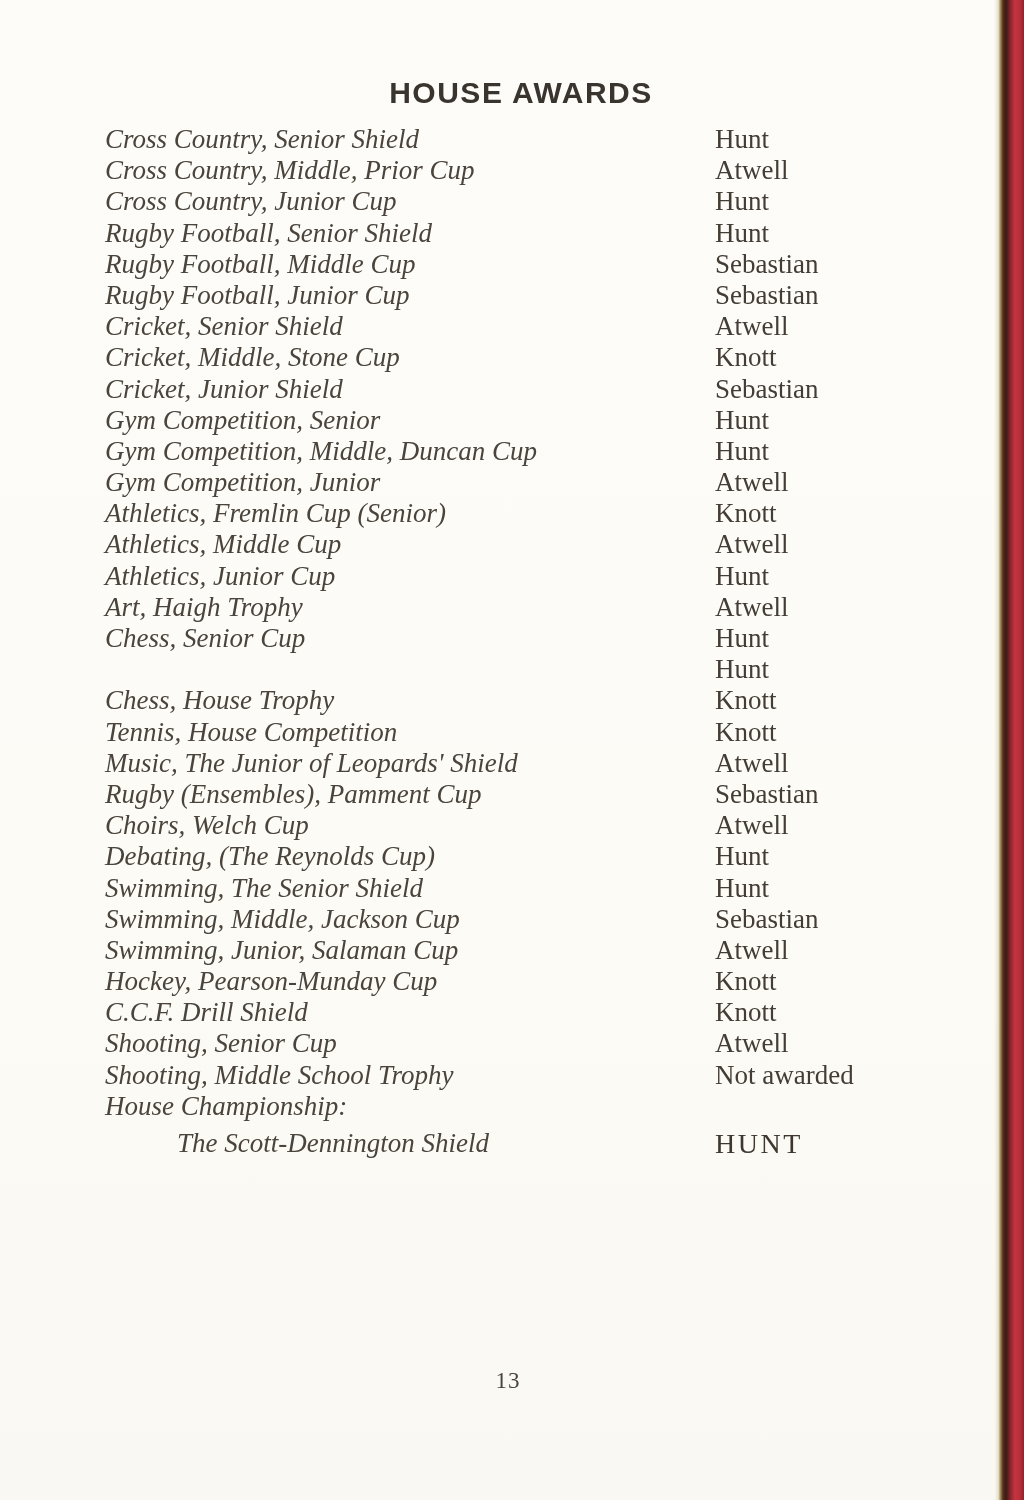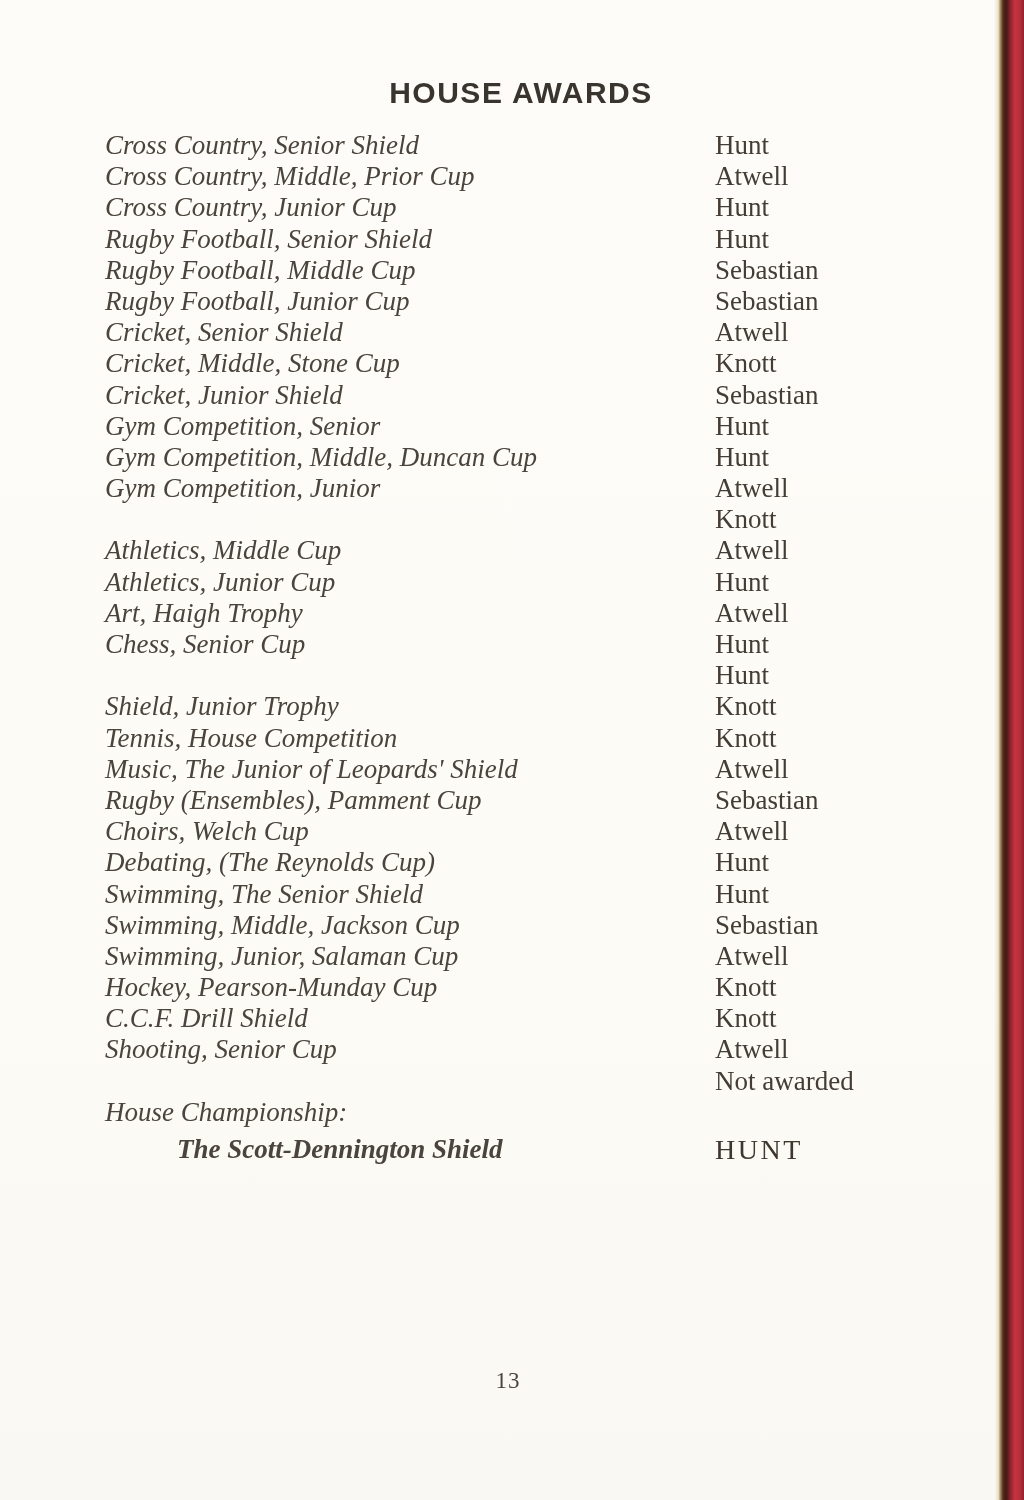--- a/index.html
+++ b/index.html
@@ -25,21 +25,21 @@
     box-sizing: border-box;
     text-align: center;
     font-family: "Liberation Sans", sans-serif;
     font-weight: bold;
     font-size: 30px;
     letter-spacing: 1.5px;
     color: #39342e;
   }
   .awards-list {
     position: absolute;
-    top: 130px;
+    top: 124px;
     left: 105px;
     right: 40px;
   }
   .award-row {
     position: relative;
     height: 31.2px;
     line-height: 31.2px;
     white-space: nowrap;
   }
   .award-event {
@@ -56,21 +56,20 @@
     color: #433d35;
   }
   .champ-label-row {
     margin-top: 0;
   }
   .champ-trophy-row {
     margin-top: 6px;
   }
   .champ-trophy-row .award-event {
     padding-left: 72px;
-    font-weight: bold;
   }
   .champ-winner {
     font-size: 28px;
     letter-spacing: 2.5px;
     color: #3d372f;
   }
   .page-number {
     position: absolute;
     left: 458px;
     top: 1368px;
@@ -149,20 +148,21 @@
   </div>
       <div class="award-row">
     <span class="award-event">Gym Competition, Middle, Duncan Cup</span>
     <span class="award-winner">Hunt</span>
   </div>
       <div class="award-row">
     <span class="award-event">Gym Competition, Junior</span>
     <span class="award-winner">Atwell</span>
   </div>
       <div class="award-row">
+    <span class="award-event">Athletics, Fremlin Cup (Senior)</span>
     <span class="award-winner">Knott</span>
   </div>
       <div class="award-row">
     <span class="award-event">Athletics, Middle Cup</span>
     <span class="award-winner">Atwell</span>
   </div>
       <div class="award-row">
     <span class="award-event">Athletics, Junior Cup</span>
     <span class="award-winner">Hunt</span>
   </div>
@@ -171,21 +171,21 @@
     <span class="award-winner">Atwell</span>
   </div>
       <div class="award-row">
     <span class="award-event">Chess, Senior Cup</span>
     <span class="award-winner">Hunt</span>
   </div>
       <div class="award-row">
     <span class="award-winner">Hunt</span>
   </div>
       <div class="award-row">
-    <span class="award-event">Shield, Junior Trophy</span>
+    <span class="award-event">Chess, House Trophy</span>
     <span class="award-winner">Knott</span>
   </div>
       <div class="award-row">
     <span class="award-event">Tennis, House Competition</span>
     <span class="award-winner">Knott</span>
   </div>
       <div class="award-row">
     <span class="award-event">Music, The Junior of Leopards' Shield</span>
     <span class="award-winner">Atwell</span>
   </div>
@@ -219,20 +219,21 @@
   </div>
       <div class="award-row">
     <span class="award-event">C.C.F. Drill Shield</span>
     <span class="award-winner">Knott</span>
   </div>
       <div class="award-row">
     <span class="award-event">Shooting, Senior Cup</span>
     <span class="award-winner">Atwell</span>
   </div>
       <div class="award-row">
+    <span class="award-event">Shooting, Middle School Trophy</span>
     <span class="award-winner">Not awarded</span>
   </div>
       <div class="award-row champ-label-row">
       <span class="award-event">House Championship:</span>
     </div>
     <div class="award-row champ-trophy-row">
       <span class="award-event">The Scott-Dennington Shield</span>
       <span class="award-winner champ-winner">HUNT</span>
     </div>
   </div>

